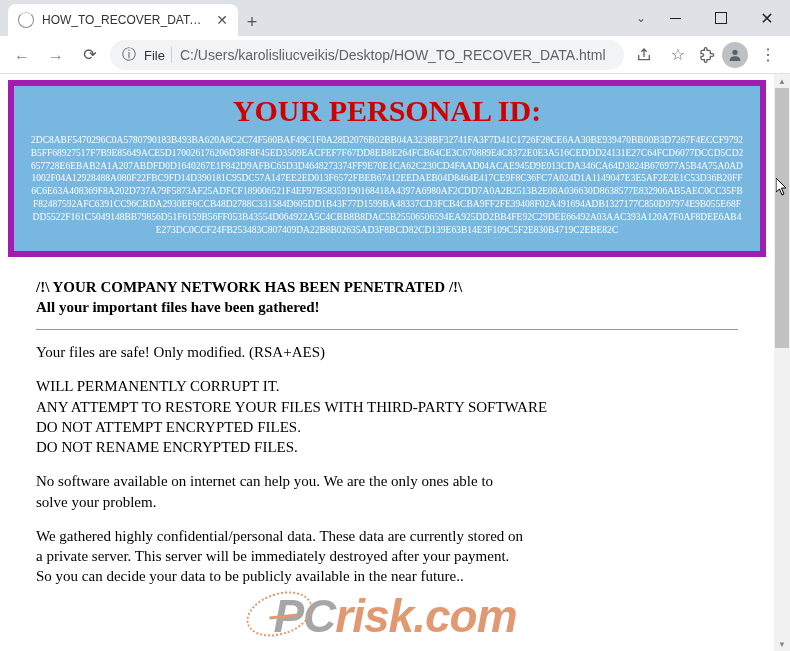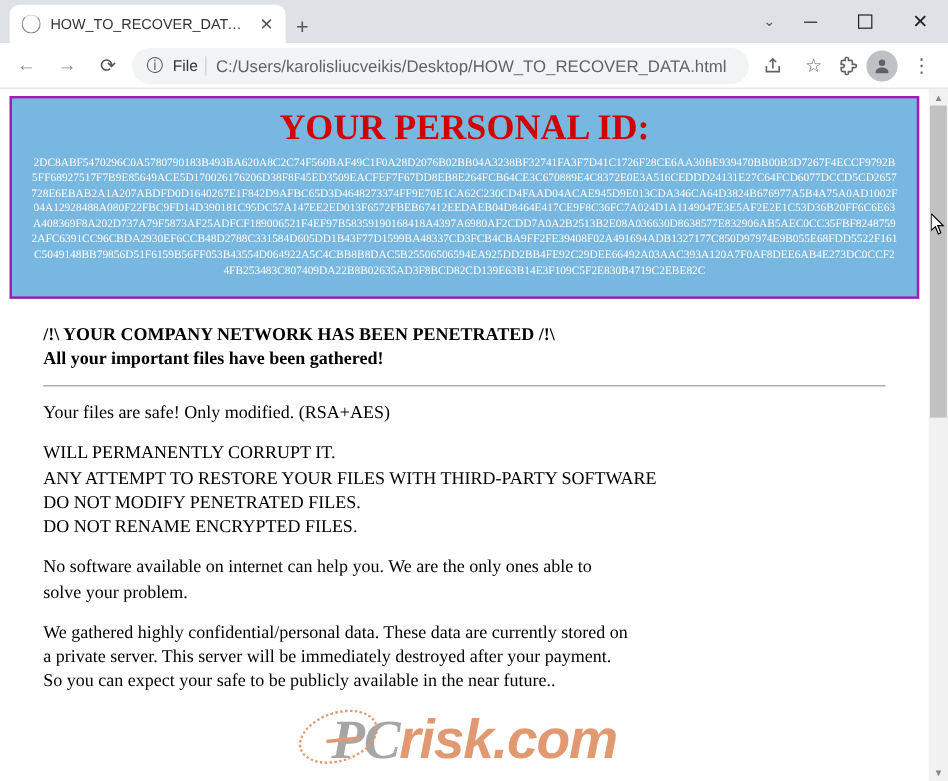--- a/index.html
+++ b/index.html
@@ -19,48 +19,48 @@
 .tab-favicon { width: 16px; height: 16px; border: 1.5px solid #888; border-radius: 50%; border-top-color: #ccc; }
 .tab-title { font-size: 12px; color: #333; white-space: nowrap; overflow: hidden; text-overflow: ellipsis; flex: 1; }
 .tab-close { font-size: 14px; color: #555; }
 .newtab { width: 28px; height: 28px; display: flex; align-items: center; justify-content: center; color: #555; font-size: 18px; }
 
 
 .toolbar { height: 38px; background: #fff; border-bottom: 1px solid #e0e0e0; display: flex; align-items: center; padding: 0 8px; gap: 6px; }
 .nav-btn { width: 28px; height: 28px; display: flex; align-items: center; justify-content: center; color: #888; font-size: 16px; }
 .nav-btn.enabled { color: #555; }
 .omnibox { flex: 1; height: 30px; background: #f1f3f4; border-radius: 15px; display: flex; align-items: center; padding: 0 12px; gap: 8px; font-size: 14px; color: #555; }
-.file-chip { display: flex; align-items: center; gap: 6px; color: #333; font-size: 13px; }
+.file-chip { display: flex; align-items: flex-end; gap: 6px; color: #333; font-size: 13px; }
 .file-chip .sep { height: 16px; width: 1px; background: #ccc; }
 .url-text { color: #5f6368; font-size: 14px; white-space: nowrap; overflow: hidden; }
 .tb-icon { width: 28px; height: 28px; display: flex; align-items: center; justify-content: center; color: #5f6368; font-size: 16px; }
 .ext-icon { width: 18px; height: 18px; display: flex; align-items: center; justify-content: center; }
 .avatar { width: 26px; height: 26px; background: #bdc1c6; border-radius: 50%; display: flex; align-items: center; justify-content: center; color: #5f6368; }
 
 
 .content-wrap { position: absolute; top: 74px; bottom: 0; left: 0; right: 0; display: flex; }
 .content { flex: 1; overflow: hidden; padding: 6px 8px; font-family: "Times New Roman", serif; }
 .scrollbar { width: 16px; background: #f1f1f1; position: relative; }
 .scrollbar-thumb { position: absolute; left: 1px; right: 1px; top: 14px; height: 260px; background: #c1c1c1; }
 .scroll-arrow { position: absolute; left: 0; right: 0; height: 14px; display: flex; align-items: center; justify-content: center; font-size: 8px; color: #888; }
 .scroll-arrow.up { top: 0; }
 .scroll-arrow.down { bottom: 0; }
 
 
-.id-box { background: #78b7e0; border: 2px solid #a21caf; padding: 8px 16px 14px; text-align: center; }
+.id-box { background: #78b7e0; border: 6px solid #a21caf; padding: 8px 16px 14px; text-align: center; }
 .id-title { color: #d00000; font-weight: bold; font-size: 30px; margin-bottom: 6px; font-family: "Times New Roman", serif; }
 .id-hex { color: #fff; font-size: 9.5px; line-height: 1.35; word-break: break-all; font-family: "Times New Roman", serif; }
 .note-body { padding: 20px 28px 0; color: #000; font-size: 15px; line-height: 1.35; }
 .note-body b { font-weight: bold; }
 .note-body hr { margin: 12px 0; border: none; border-top: 1px solid #999; }
 .para { margin-bottom: 14px; }
 
 
 .watermark { position: absolute; left: 50%; bottom: 8px; transform: translateX(-50%); font-size: 46px; font-weight: bold; font-style: italic; font-family: Arial, sans-serif; letter-spacing: -1px; pointer-events: none; z-index: 20; opacity: 0.55; }
-.wm-pc { color: #5e5e5e; font-family: Liberation Serif, serif; }
+.wm-pc { color: #5e5e5e; }
 .wm-risk { color: #c94700; }
 .wm-dash { position: absolute; top: 48%; left: -4px; width: 28px; height: 3px; background: #c94700; transform: rotate(-6deg); }
 .wm-box { position: relative; display: inline-block; }
 .wm-orbit { position: absolute; left: -28px; top: 4px; width: 68px; height: 42px; border: 2px dotted #c94700; border-radius: 50%; transform: rotate(-18deg); }
 
 
 .cursor { position: absolute; top: 178px; right: 2px; z-index: 30; font-size: 14px; color: #000; pointer-events: none; }
 </style>
 </head>
 <body>
@@ -119,27 +119,27 @@
       <div class="id-title">YOUR PERSONAL ID:</div>
       <div class="id-hex">2DC8ABF5470296C0A5780790183B493BA620A8C2C74F560BAF49C1F0A28D2076B02BB04A3238BF32741FA3F7D41C1726F28CE6AA30BE939470BB00B3D7267F4ECCF9792B5FF68927517F7B9E85649ACE5D170026176206D38F8F45ED3509EACFEF7F67DD8EB8E264FCB64CE3C670889E4C8372E0E3A516CEDDD24131E27C64FCD6077DCCD5CD2657728E6EBAB2A1A207ABDFD0D1640267E1F842D9AFBC65D3D4648273374FF9E70E1CA62C230CD4FAAD04ACAE945D9E013CDA346CA64D3824B676977A5B4A75A0AD1002F04A12928488A080F22FBC9FD14D390181C95DC57A147EE2ED013F6572FBEB67412EEDAEB04D8464E417CE9F8C36FC7A024D1A1149047E3E5AF2E2E1C53D36B20FF6C6E63A408369F8A202D737A79F5873AF25ADFCF189006521F4EF97B58359190168418A4397A6980AF2CDD7A0A2B2513B2E08A036630D8638577E832906AB5AEC0CC35FBF82487592AFC6391CC96CBDA2930EF6CCB48D2788C331584D605DD1B43F77D1599BA48337CD3FCB4CBA9FF2FE39408F02A491694ADB1327177C850D97974E9B055E68FDD5522F161C5049148BB79856D51F6159B56FF053B43554D064922A5C4CBB8B8DAC5B25506506594EA925DD2BB4FE92C29DEE66492A03AAC393A120A7F0AF8DEE6AB4E273DC0CCF24FB253483C807409DA22B8B02635AD3F8BCD82CD139E63B14E3F109C5F2E830B4719C2EBE82C</div>
     </div>
     <div class="note-body">
       <div><b>/!\ YOUR COMPANY NETWORK HAS BEEN PENETRATED /!\</b></div>
       <div><b>All your important files have been gathered!</b></div>
       <hr>
       <div class="para">Your files are safe! Only modified. (RSA+AES)</div>
       <div>WILL PERMANENTLY CORRUPT IT.</div>
       <div>ANY ATTEMPT TO RESTORE YOUR FILES WITH THIRD-PARTY SOFTWARE</div>
-      <div>DO NOT MODIFY PENETRATED FILES.</div>
+      <div>DO NOT ATTEMPT ENCRYPTED FILES.</div>
       <div class="para">DO NOT RENAME ENCRYPTED FILES.</div>
       <div>No software available on internet can help you. We are the only ones able to</div>
       <div class="para">solve your problem.</div>
       <div>We gathered highly confidential/personal data. These data are currently stored on</div>
       <div>a private server. This server will be immediately destroyed after your payment.</div>
-      <div>So you can expect your safe to be publicly available in the near future..</div>
+      <div>So you can decide your data to be publicly available in the near future..</div>
     </div>
   </div>
   <div class="scrollbar">
     <div class="scroll-arrow up">▲</div>
     <div class="scrollbar-thumb"></div>
     <div class="scroll-arrow down">▼</div>
   </div>
 </div>
 
 <div class="watermark">

